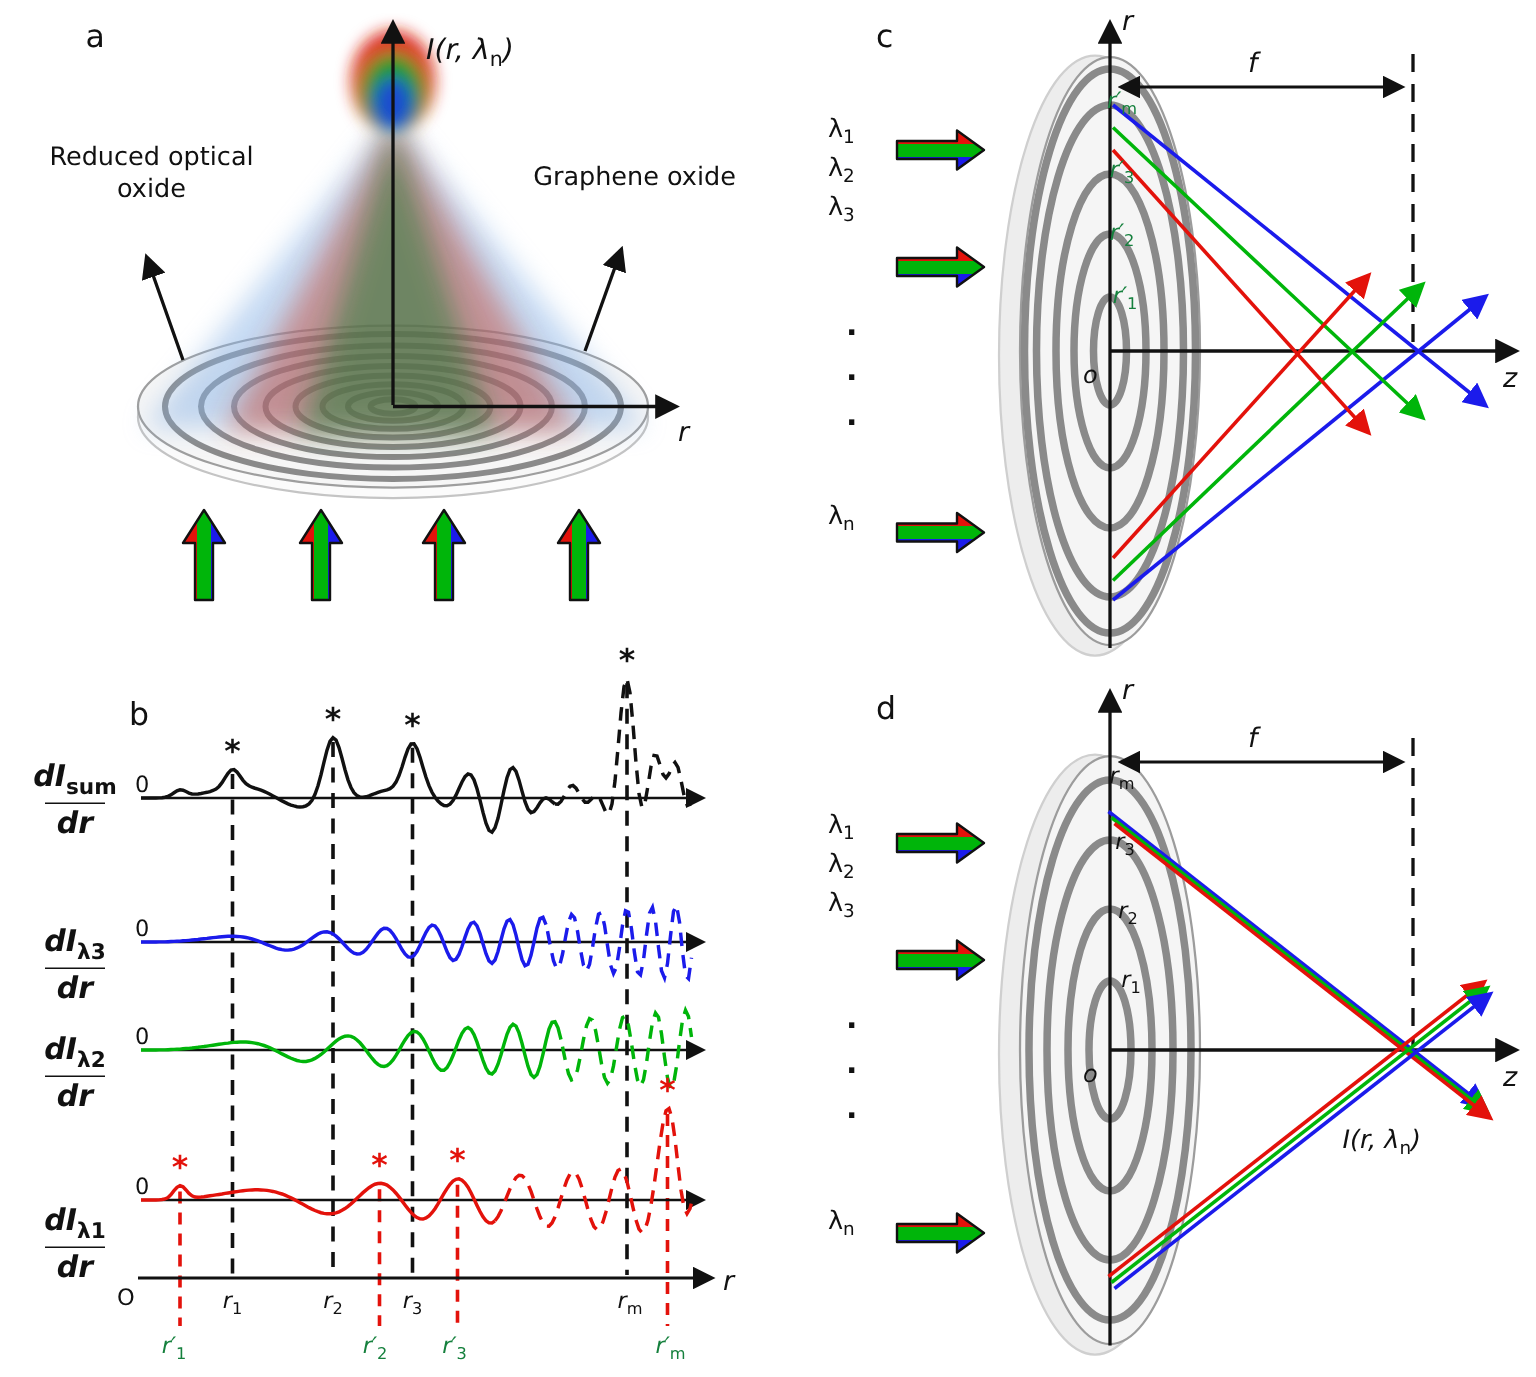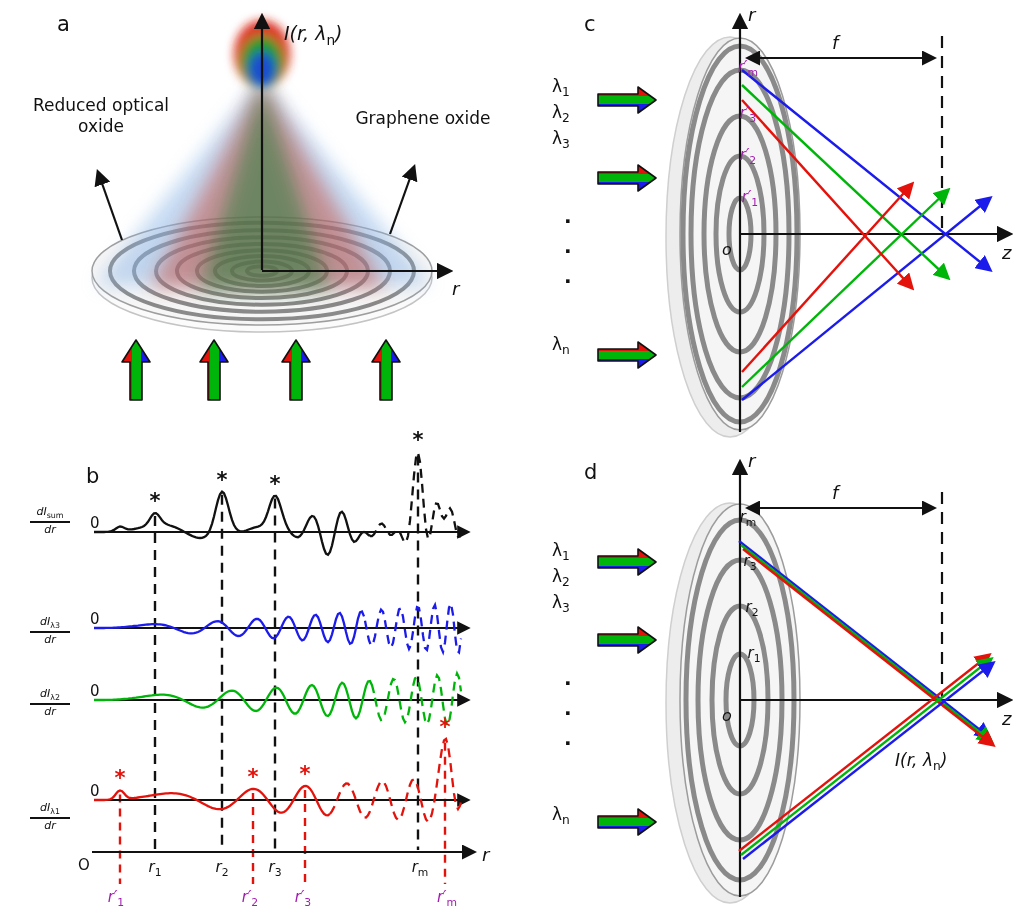--- a/index.html
+++ b/index.html
@@ -6,23 +6,23 @@
   .fig{position:relative;width:1024px;height:918px;background:#fff;overflow:hidden;
        font-family:"DejaVu Sans","Liberation Sans",sans-serif;color:#111;}
   .fig svg{position:absolute;left:0;top:0;}
   .lbl{position:absolute;white-space:nowrap;}
   .panel-letter{font-size:21px;}
   .it{font-style:italic;}
   sub{font-size:0.72em;font-style:normal;}
   .sl .m{font-style:italic;}
   .sl .up{font-style:normal;}
   .tick{transform:translateX(-50%);font-size:15px;}
-  .red{color:#a21caf;}
+  .red{color:#15803d;}
   .frac{position:absolute;width:56px;display:flex;flex-direction:column;align-items:center;
-        font-size:11px;font-style:italic;line-height:1.15;}
+        font-size:20px;font-style:italic;line-height:1.15;font-weight:bold;}
   .frac .bar{width:40px;height:1.6px;background:#111;margin:1px 0;}
   .zero{font-size:15px;}
   .mat{font-size:17px;text-align:center;line-height:1.25;}
   .cap{font-size:17px;text-align:center;}
   .lam{font-size:17px;}
   .dot{font-size:20px;font-weight:bold;line-height:1;}
   .ringlbl{transform:translateX(-50%);font-size:15px;}
   .axlbl{font-size:18px;font-style:italic;}
 </style>
 </head>

